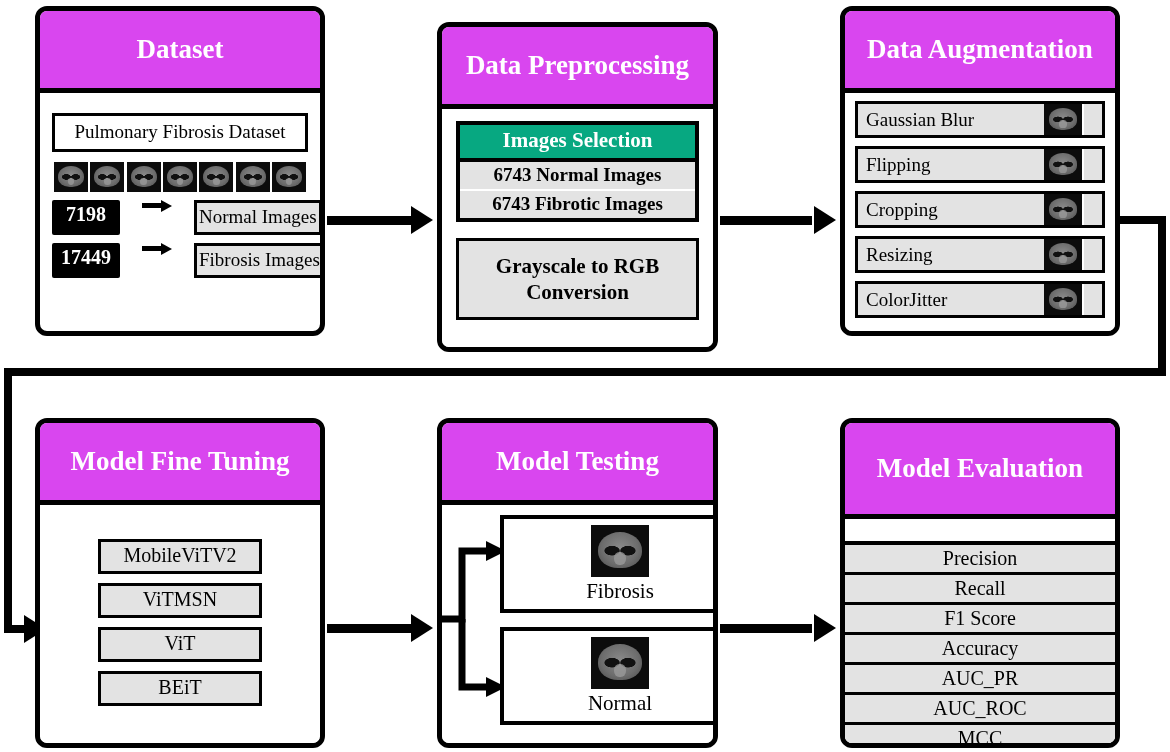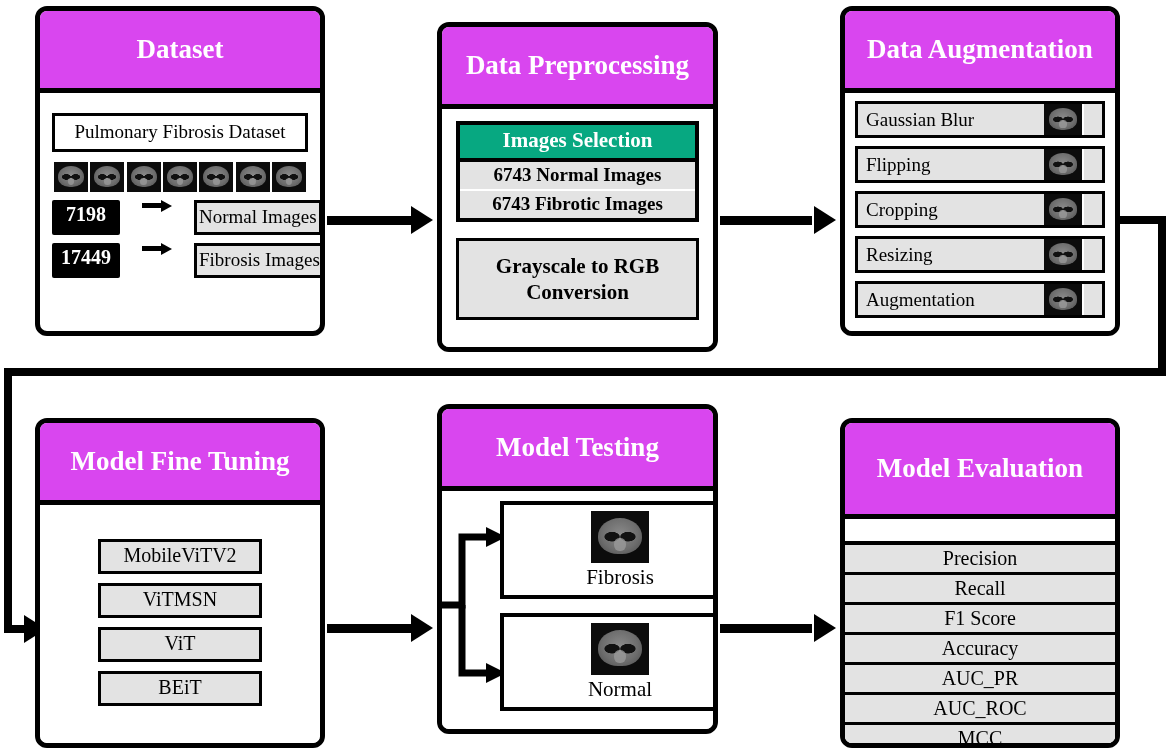--- a/index.html
+++ b/index.html
@@ -41,21 +41,21 @@
     position: relative;
     box-sizing: border-box;
     background: #ffffff;
   }
 
   
   #box-dataset        { left: 35px;  top: 6px;   width: 290px; height: 330px; }
   #box-preprocessing  { left: 437px; top: 22px;   width: 281px; height: 330px; }
   #box-augmentation   { left: 840px; top: 6px;   width: 280px; height: 330px; }
   #box-finetuning     { left: 35px;  top: 418px; width: 290px; height: 330px; }
-  #box-testing        { left: 437px; top: 404px; width: 281px; height: 330px; }
+  #box-testing        { left: 437px; top: 418px; width: 281px; height: 330px; }
   #box-evaluation     { left: 840px; top: 418px; width: 280px; height: 330px; }
 
   #box-dataset       .card-header { height: 82px; }
   #box-preprocessing .card-header { height: 82px; }
   #box-augmentation  .card-header { height: 82px; }
   #box-finetuning    .card-header { height: 82px; }
   #box-testing       .card-header { height: 82px; }
   #box-evaluation    .card-header { height: 96px; }
 
   
@@ -384,21 +384,21 @@
       <div class="aug-tail"></div>
     </div>
 
     <div class="aug-row">
       <div class="aug-name">Resizing</div>
       <div class="ct aug-thumb"></div>
       <div class="aug-tail"></div>
     </div>
 
     <div class="aug-row">
-      <div class="aug-name">Augmentation</div>
+      <div class="aug-name">ColorJitter</div>
       <div class="ct aug-thumb"></div>
       <div class="aug-tail"></div>
     </div>
 
   </div>
 </div>
 
 <div class="card" id="box-finetuning">
   <div class="card-header">Model Fine Tuning</div>
   <div class="card-body ft-body">

